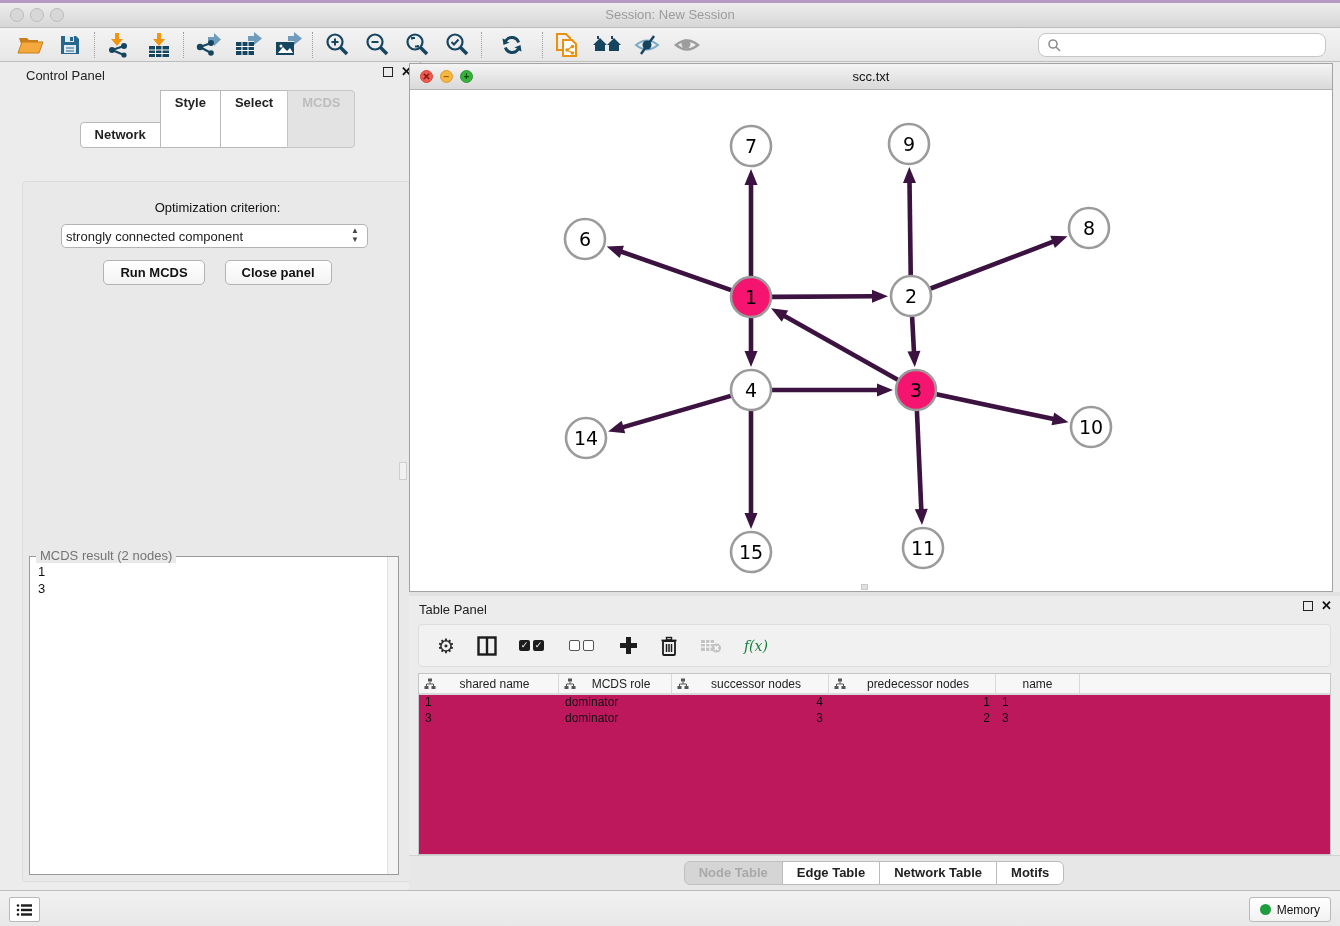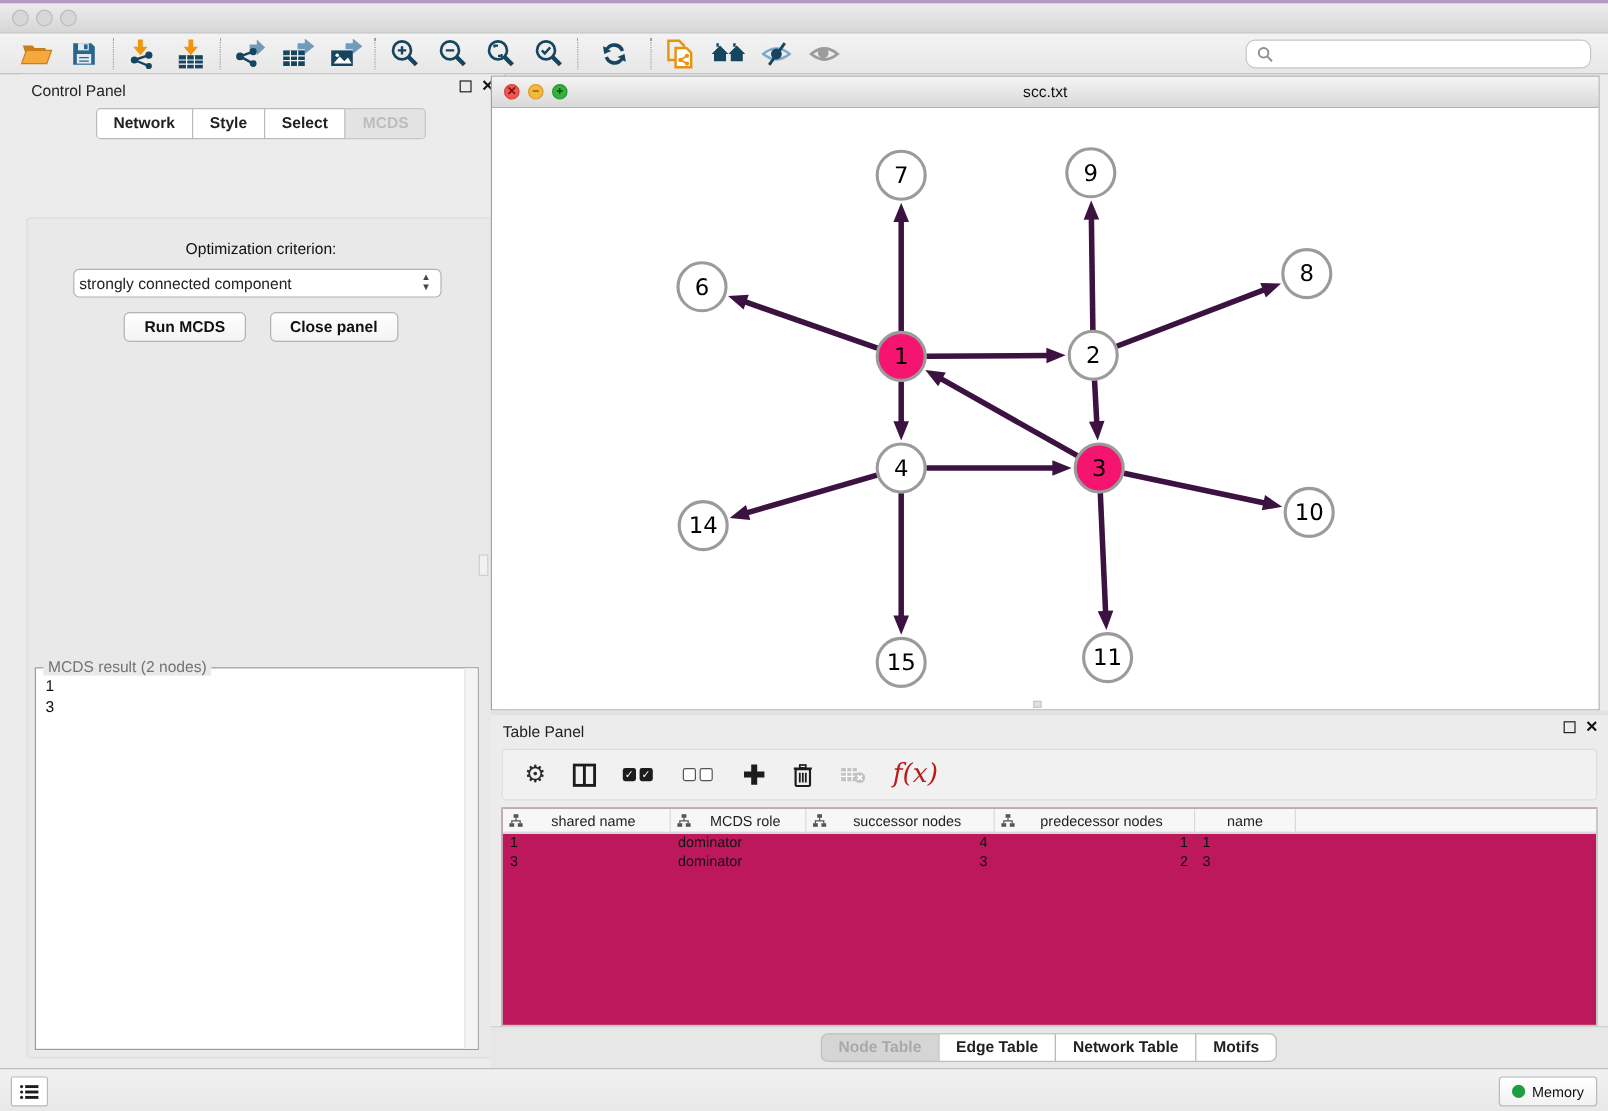--- a/index.html
+++ b/index.html
@@ -26,21 +26,21 @@
 
   
   .control-panel { position:absolute; left:16px; top:62px; width:405px; height:828px; background:#ececec; border-right:1px solid #b6b6b6; }
   .panel-head { position:relative; height:26px; display:flex; align-items:center; padding:0 10px; }
   .panel-title { font-size:13px; color:#222; }
   .panel-controls { position:absolute; right:8px; top:5px; display:flex; gap:8px; align-items:center; }
   .float-box { width:10px; height:10px; border:1.5px solid #222; display:inline-block; }
   .close-x { font-size:13px; font-weight:bold; color:#111; line-height:10px; }
   .cp-tabs { display:flex; justify-content:center; margin-top:2px; position:relative; z-index:2; }
   .cp-tab { background:#fff; border:1px solid #b9b9b9; padding:4px 14px 5px; margin-left:-1px; font-size:13px; font-weight:bold; }
-  .cp-tab:first-child { border-radius:4px 0 0 4px; }
+  .cp-tab:first-child { border-radius:4px 0 0 4px;margin-top:32px; }
   .cp-tab:last-child { border-radius:0 4px 4px 0; }
   .cp-tab.active { background:#e3e3e3; color:#bdbdbd; border-color:#c6c6c6; }
   .cp-inner { position:absolute; left:6px; right:7px; top:119px; bottom:8px; background:#e9e9e9; border:1px solid #dcdcdc; border-radius:4px; }
   .opt-label { text-align:center; margin-top:18px; font-size:13px; color:#111; }
   .dropdown { position:absolute; left:38px; right:44px; top:42px; height:24px; background:#fff; border:1px solid #b3b3b3; border-radius:5px;
     display:flex; align-items:center; padding:0 4px; font-size:13px; }
   .dd-arrows { position:absolute; right:8px; top:1px; display:flex; flex-direction:column; line-height:9px; font-size:8px; color:#444; }
   .btn-row { position:absolute; left:0; right:0; top:78px; display:flex; justify-content:center; gap:20px; }
   .mac-btn { background:linear-gradient(#ffffff,#f3f3f3); border:1px solid #b3b3b3; border-radius:5px; padding:4px 16px; font-size:13px; font-weight:bold; color:#111; }
   .result-box { position:absolute; left:6px; right:13px; bottom:6px; top:374px; border:1px solid #9a9a9a; background:#fff; }
@@ -61,21 +61,21 @@
 
   
   .h-split { position:absolute; left:409px; top:592px; width:931px; height:4px; background:#e2e2e2; }
   .v-handle { position:absolute; left:399px; top:462px; width:8px; height:18px; background:#f1f1f1; border:1px solid #cfcfcf; }
 
   
   .table-panel { position:absolute; left:409px; top:596px; width:931px; height:294px; background:#ececec; }
   .tp-toolbar { position:absolute; left:9px; right:9px; top:28px; height:43px; background:#f1f1f1; border:1px solid #dedede; border-radius:4px;
     display:flex; align-items:center; gap:22px; padding-left:18px; }
   .tp-icon { display:flex; align-items:center; justify-content:center; }
-  .fx { font-family:"DejaVu Serif", serif; font-style:italic; font-size:22px; color:#b91c1c; }
+  .fx { font-family:"DejaVu Serif", serif; font-style:italic; font-size:14px; color:#15803d; }
   .dtable { position:absolute; left:9px; right:9px; top:77px; bottom:35px; background:#be185d; border:1px solid #c6c6c6; overflow:hidden; }
   .dt-header { display:flex; height:21px; border-bottom:2px solid #d9d9d9; background:#f7f7f7; }
   .dt-hcell { display:flex; align-items:center; border-right:1px solid #d9d9d9; font-size:12px; color:#222; padding:0 5px; }
   .dt-hcell .hlabel { flex:1; text-align:center; }
   .dt-row { display:flex; height:16px; }
   .dt-cell { font-size:12px; color:#111; padding:0 6px; overflow:hidden; white-space:nowrap; }
   .tp-tabstrip { position:absolute; left:0; right:0; bottom:0; height:35px; background:#e7e7e7; border-top:1px solid #d2d2d2;
     display:flex; justify-content:center; align-items:center; }
   .tp-tab { background:#fff; border:1px solid #bbb; padding:3px 14px 4px; margin-left:-1px; font-size:13px; font-weight:bold; }
   .tp-tab:first-child { border-radius:6px 0 0 6px; }
@@ -95,20 +95,21 @@
   .checkbox.empty { border:1.5px solid #555; border-radius:2px; background:#fff; }
 </style>
 </head>
 <body>
 
 <div class="desktop-strip"></div>
 <div class="titlebar">
   <div class="traffic gray" style="left:10px"></div>
   <div class="traffic gray" style="left:30px"></div>
   <div class="traffic gray" style="left:50px"></div>
+  <div class="win-title">Session: New Session</div>
 </div>
 
 <div class="toolbar">
   <span class="tb-btn">
     <svg width="27" height="24" viewBox="0 0 27 24">
         <path d="M2 5 h8 l2 2 h9 v4 H4z" fill="#c87f1b"></path>
         <path d="M1 20 L5 9 h21 l-4 11z" fill="#f5a93c" stroke="#c87f1b"></path>
       </svg>
   </span>
   <span class="tb-btn">

